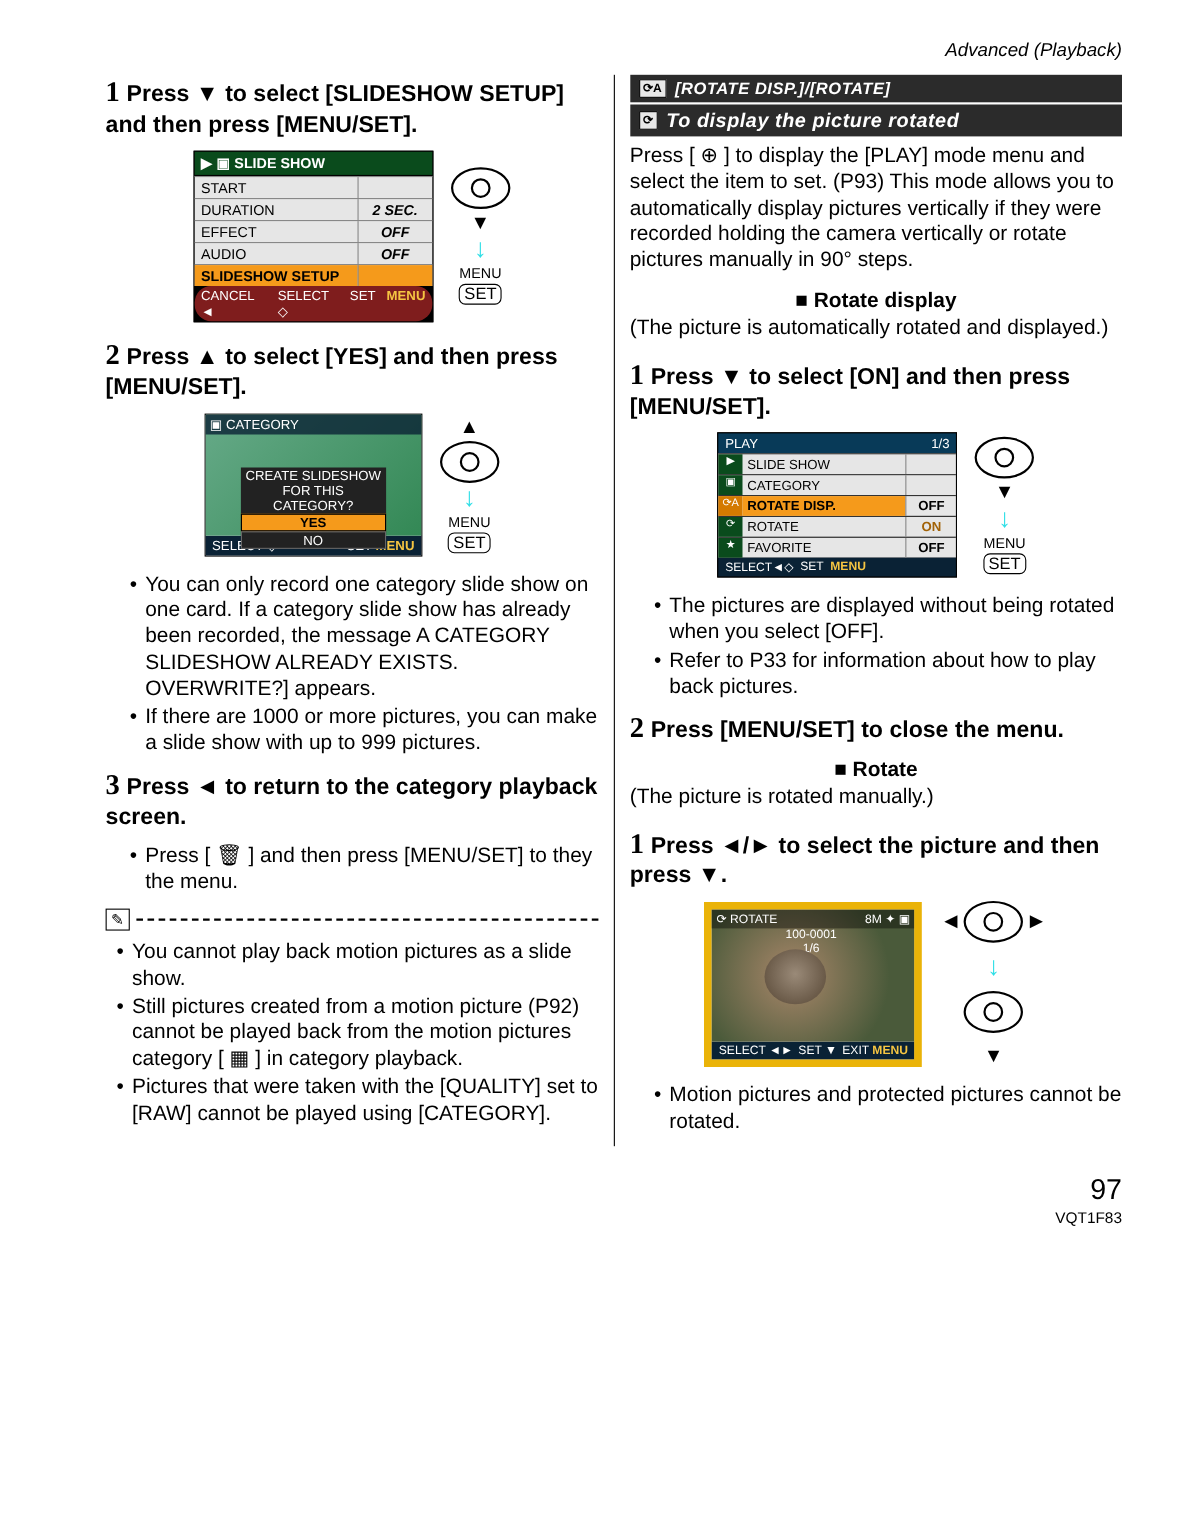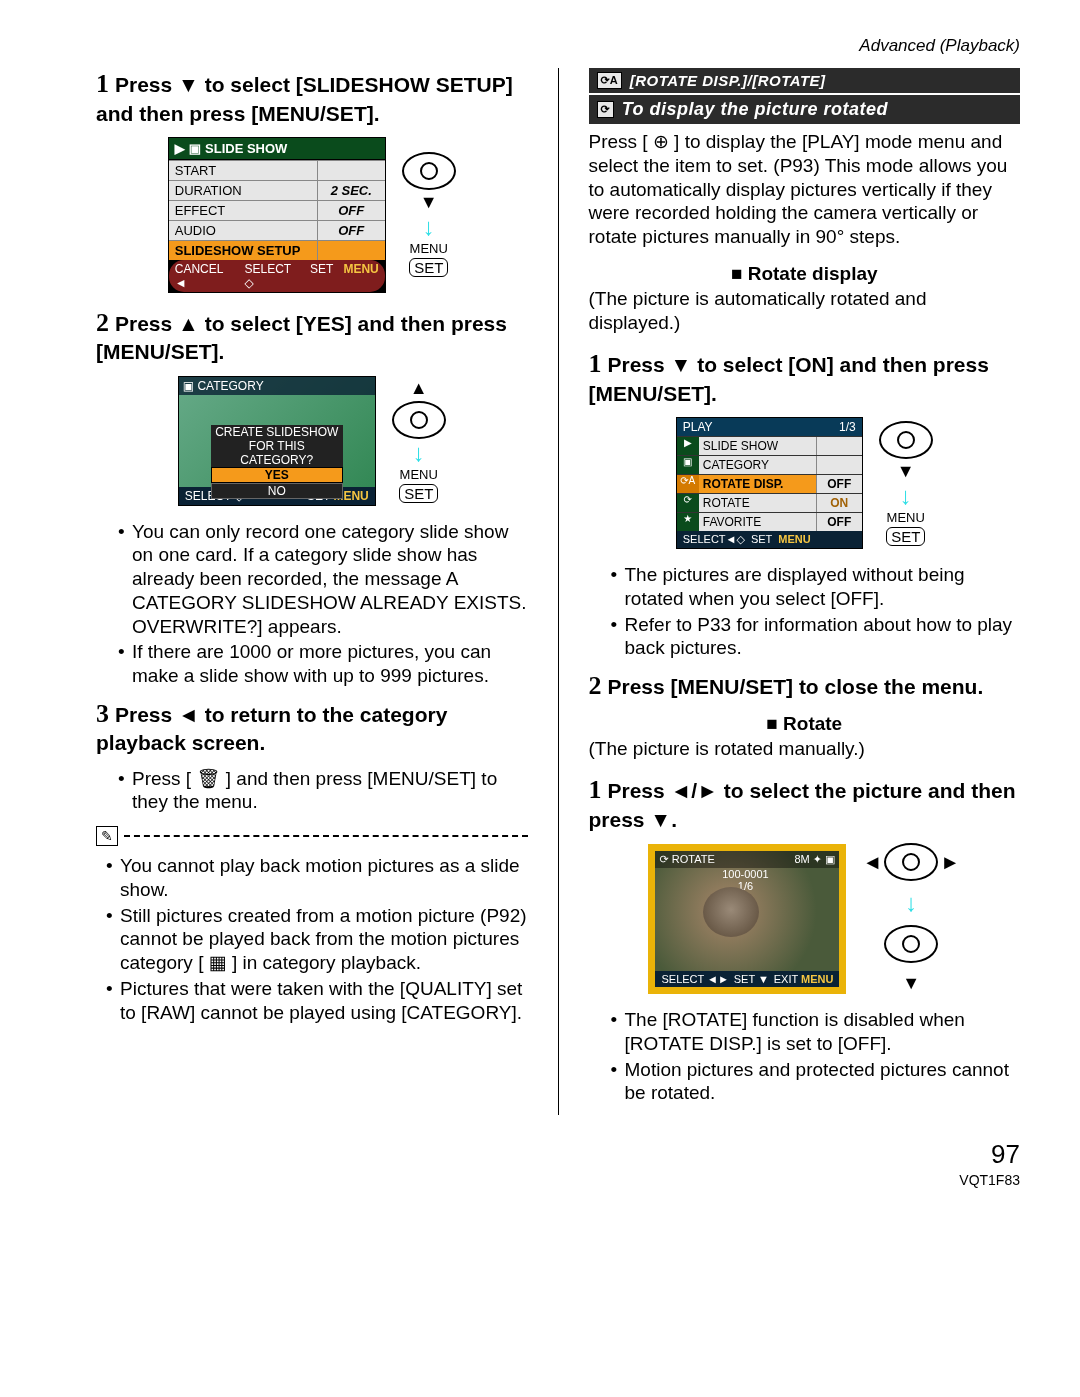--- a/index.html
+++ b/index.html
@@ -16,21 +16,21 @@
     padding: 36px 60px 24px 96px;
   }
   .header-right {
     text-align: right;
     font-style: italic;
     font-size: 17px;
     margin-bottom: 12px;
   }
   .columns {
     display: flex;
-    gap: 28px;
+    gap: 12px;
   }
   .col {
     width: 50%;
   }
   .vline {
     border-left: 1.5px solid #000;
     margin: 0 2px;
   }
   .step {
     margin-bottom: 10px;
@@ -171,21 +171,21 @@
   }
   .lcd .footer .yellow { color: #f5c542; font-weight: bold; }
   .lcd2 { width: 198px; border: 1px solid #000; font-size: 13px; }
   .lcd2 .img { height: 110px; background: linear-gradient(135deg,#6a8,#385); position: relative; }
   .lcd2 .img .bar { background: #0a2235cc; color: #fff; font-size: 12px; padding: 2px 4px; }
   .lcd2 .img .opt { position: absolute; left: 32px; top: 48px; right: 32px; background: #222; color: #fff; text-align: center; font-size: 12px; }
   .lcd2 .img .opt .yes { background: #f59a1b; color: #000; font-weight: bold; border: 1px solid #000; }
   .lcd2 .img .opt .no { border: 1px solid #666; }
   .lcd2 .footer { background: #0a2235; color: #fff; padding: 2px 6px; display: flex; justify-content: space-between; font-size: 12px; }
   .lcd2 .footer .yellow { color: #f5c542; font-weight: bold; }
-  .lcd3 { width: 187px; background: #000; font-size: 12px; border: 1px solid #000; }
+  .lcd3 { width: 218px; background: #000; font-size: 12px; border: 1px solid #000; }
   .lcd3 .top { background: #083a58; color: #fff; display: flex; justify-content: space-between; padding: 2px 6px; }
   .lcd3 .r { display: flex; border-top: 1px solid #333; background: #e6e6e6; color: #000; }
   .lcd3 .r .ic { width: 22px; text-align: center; background: #0a4b1c; color: #fff; font-size: 10px; }
   .lcd3 .r .lab { flex: 1; padding: 2px 4px; }
   .lcd3 .r .val { width: 46px; text-align: center; padding: 2px 0; border-left: 1px solid #888; font-weight: bold; }
   .lcd3 .r.sel .lab { background: #f59a1b; font-weight: bold; }
   .lcd3 .r.onval .val { color: #a16207; }
   .lcd3 .footer { background: #0a2235; color: #fff; padding: 2px 6px; font-size: 11px; display: flex; gap: 6px; }
   .lcd3 .footer .yellow { color: #f5c542; font-weight: bold; }
   .lcd4 { width: 198px; border: 7px solid #eab308; font-size: 12px; }
@@ -421,21 +421,20 @@
               </div>►</div>
           <div class="cyan-arrow">↓</div>
           <div class="dpad">
               <div class="inner"></div>
             </div>
           <div style="font-size:18px">▼</div>
         </div>
       </div>
 
       <ul class="bullets">
-        <li>The [ROTATE] function is disabled when [ROTATE DISP.] is set to [OFF].</li>
         <li>Motion pictures and protected pictures cannot be rotated.</li>
       </ul>
     </div>
   </div>
 
   <div class="pagenum">97</div>
   <div class="doccode">VQT1F83</div>
 </div>
 
 </body></html>

